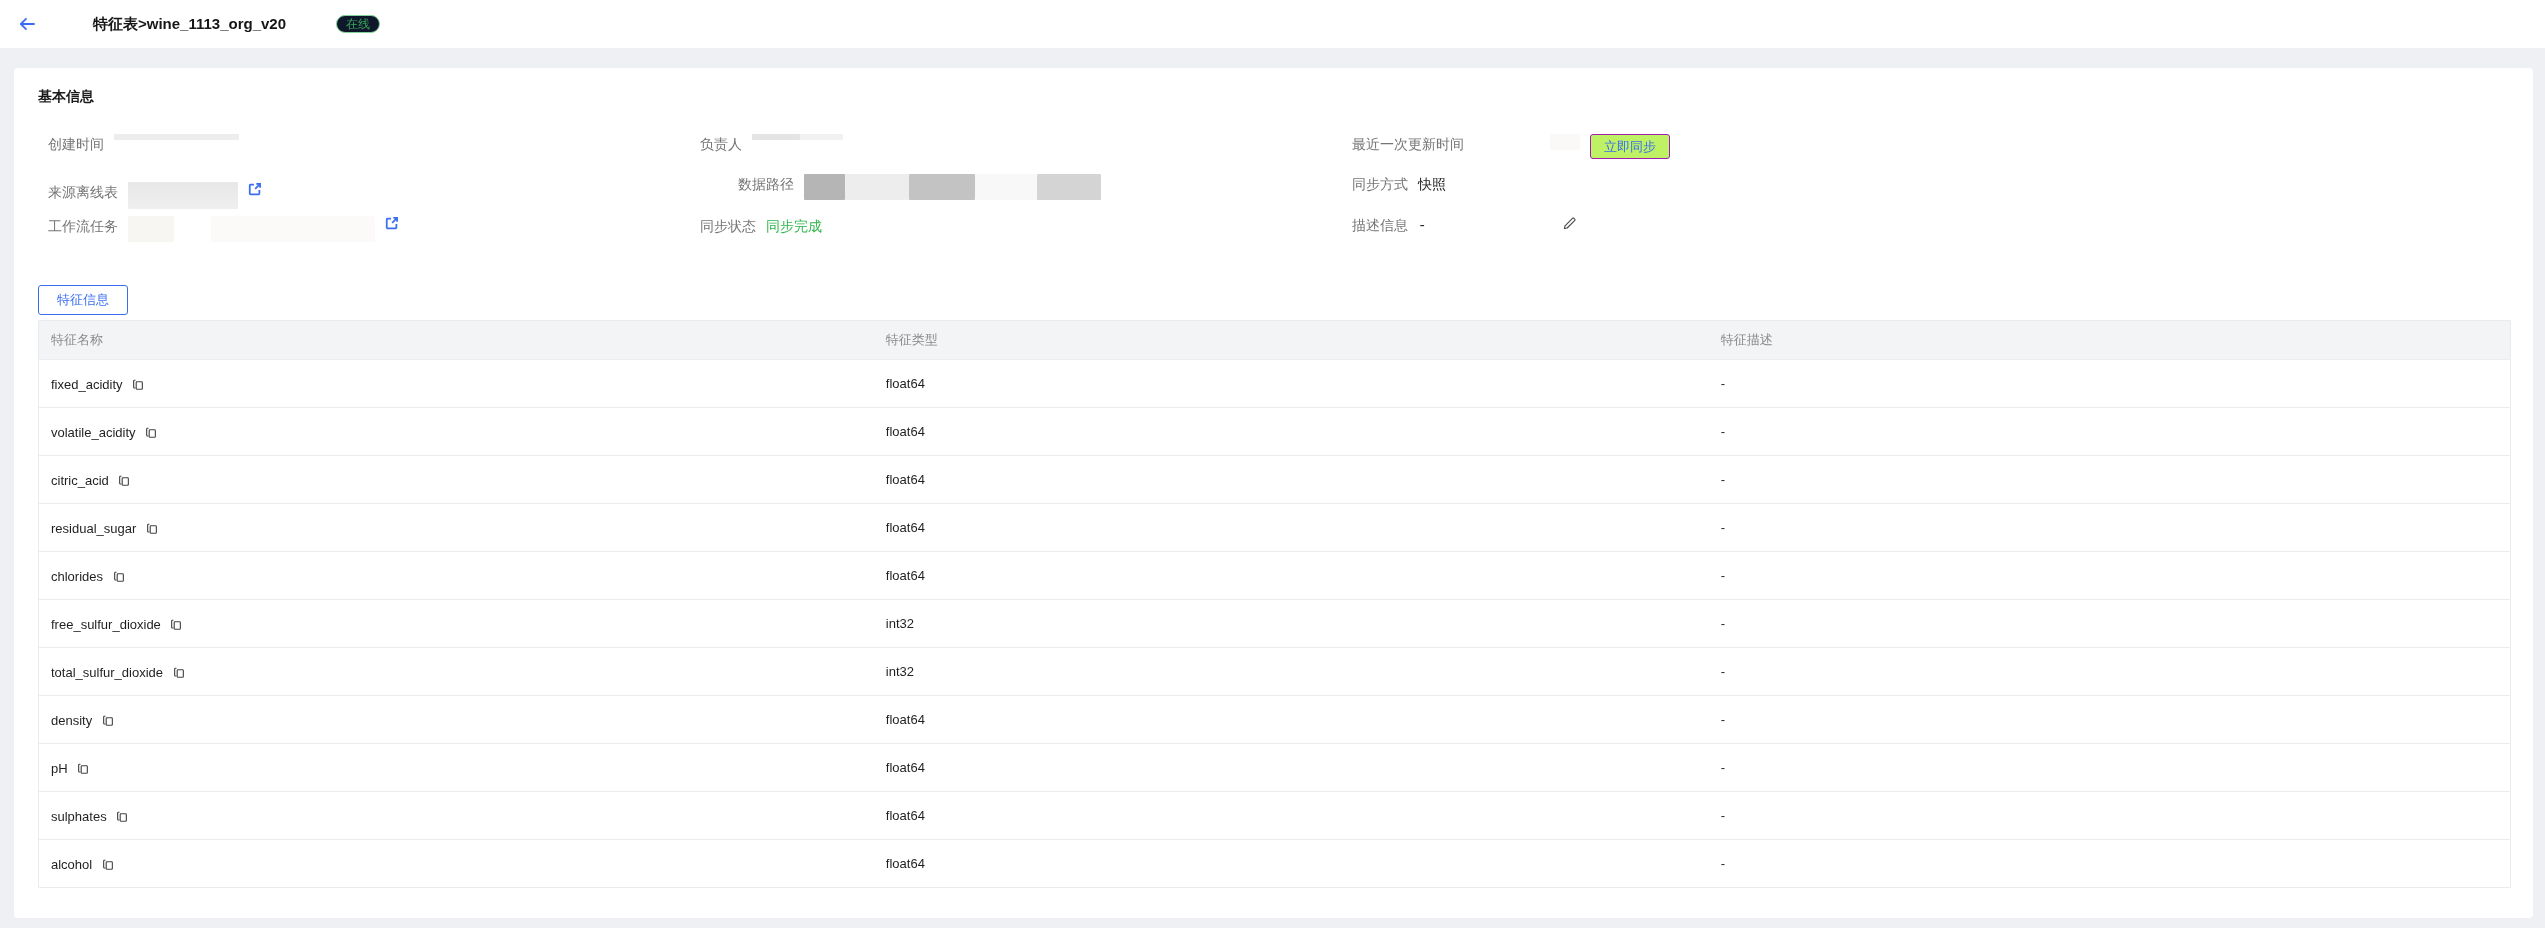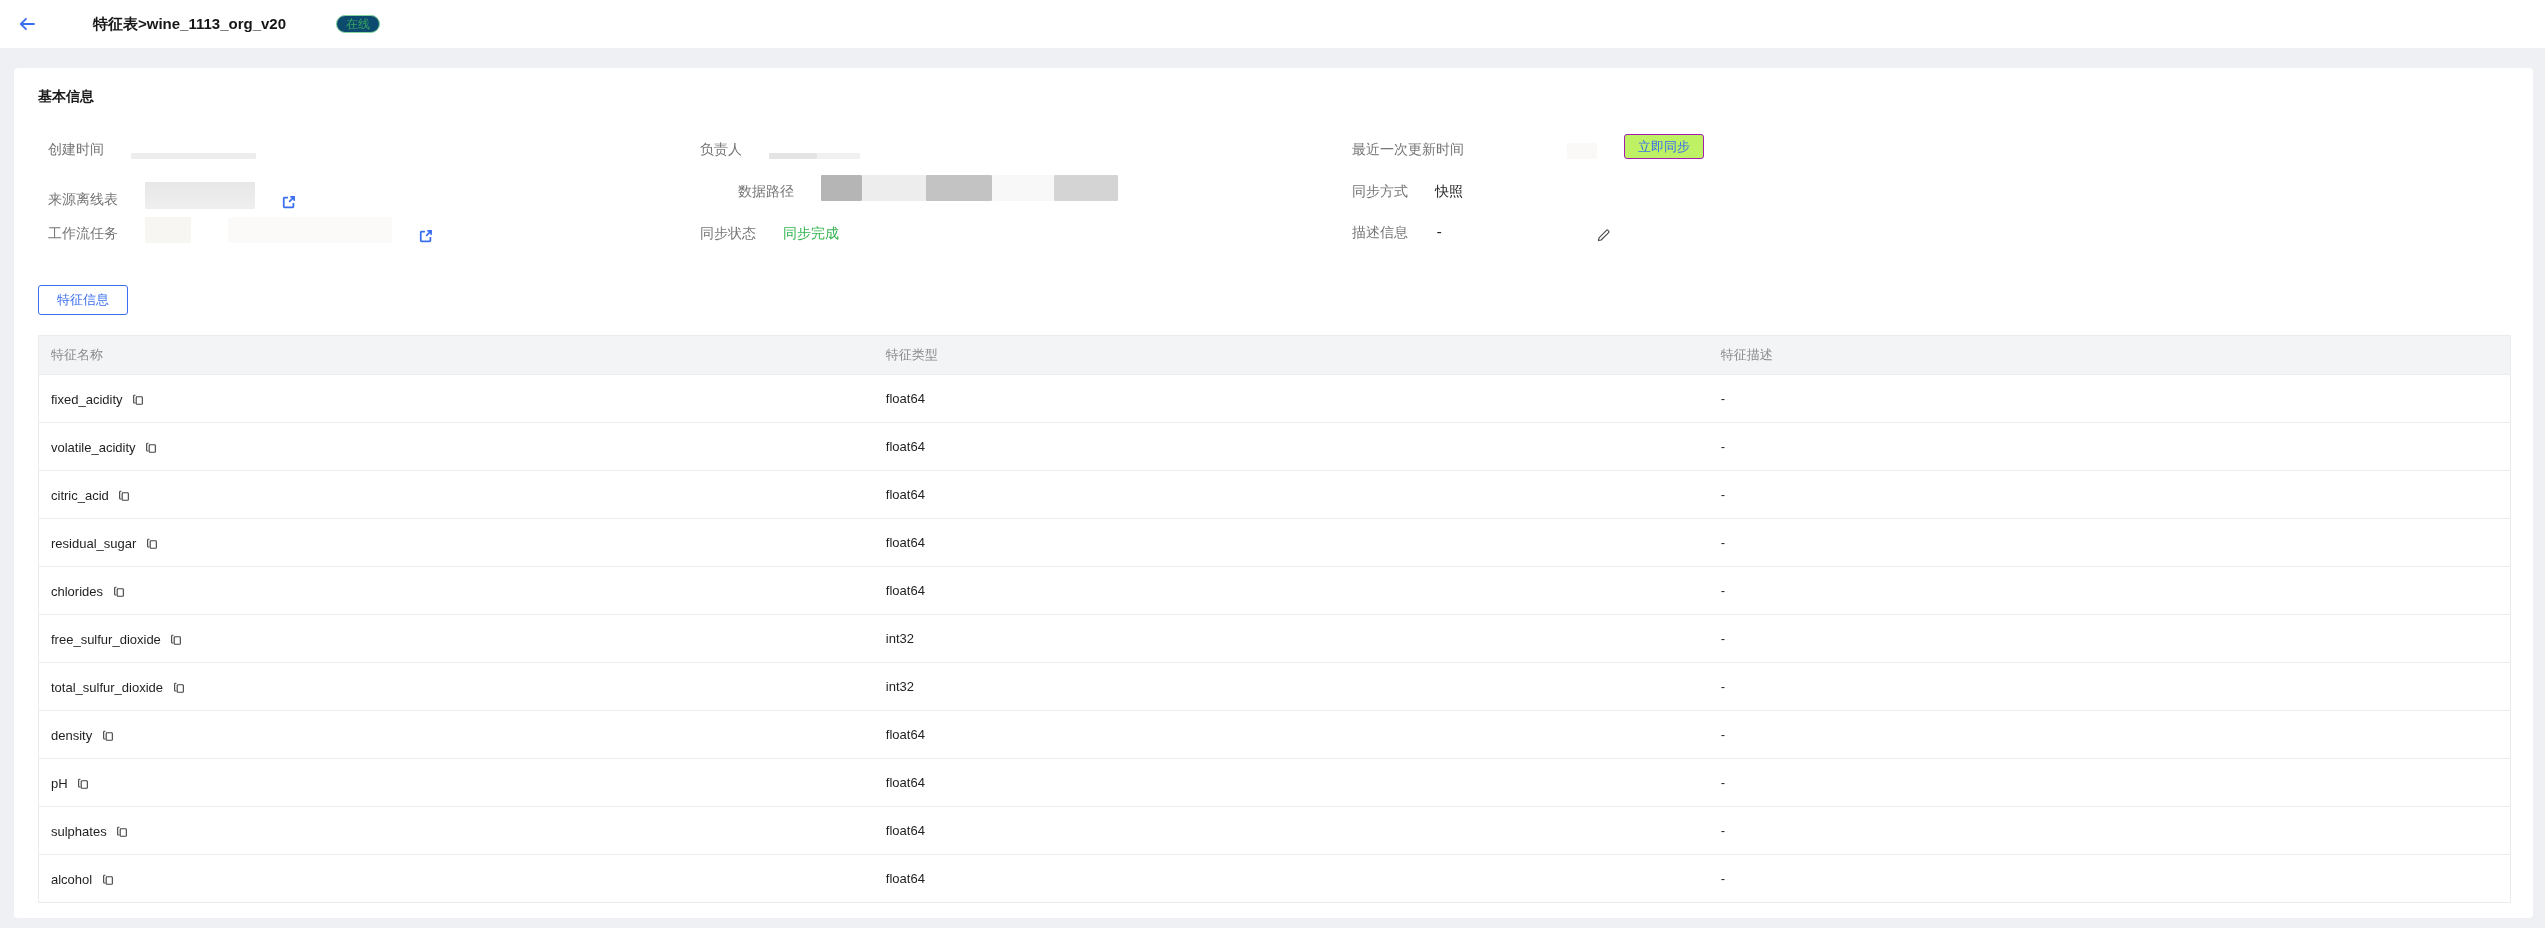--- a/index.html
+++ b/index.html
@@ -8,50 +8,50 @@
     background:#eef0f4;
     font-family:"Liberation Sans", sans-serif;
     -webkit-font-smoothing:antialiased;
   }
   
   .topbar{height:48px;background:#ffffff;display:flex;align-items:center;gap:32px;}
   .back-btn{margin-left:17px;width:20px;height:20px;display:flex;align-items:center;justify-content:center;cursor:pointer;}
   .page-title{margin-left:24px;font-size:15px;font-weight:bold;color:#161616;letter-spacing:0;}
   .badge{
     margin-left:18px;font-size:12px;line-height:14px;color:#3aa85c;
-    background:#0c4a6e;border:1px solid #83d39c;border-radius:9px;
+    background:#0f172a;border:1px solid #83d39c;border-radius:9px;
     padding:1px 9px;
   }
   
   .card{
     position:absolute;left:14px;top:68px;width:2519px;height:850px;
     background:#ffffff;border-radius:4px;
   }
   .section-title{position:absolute;left:24px;top:20px;font-size:14px;font-weight:bold;color:#1b1b1b;}
   
-  .field{position:absolute;display:flex;align-items:flex-end;gap:27px;}
+  .field{position:absolute;display:flex;align-items:flex-start;gap:10px;}
   .field .label{font-size:14px;color:#757575;white-space:nowrap;line-height:20px;}
   .field .value{font-size:14px;color:#262626;white-space:nowrap;line-height:20px;}
   .field .value.green{color:#32b44e;}
   .redact{display:inline-block;border-radius:1px;}
   .blockstrip{display:flex;align-items:center;}
   .link-icon{width:14px;height:14px;display:inline-flex;cursor:pointer;}
   .pencil-icon{width:15px;height:15px;display:inline-flex;cursor:pointer;margin-left:126px;}
   .sync-btn{
     height:25px;padding:0 13px;background:#bef264;border:1px solid #a21caf;border-radius:3px;
     color:#3a6ef0;font-size:13px;font-family:"Liberation Sans",sans-serif;cursor:pointer;line-height:23px;
   }
   
   .tab-btn{
     position:absolute;left:24px;top:217px;width:90px;height:30px;
     background:#fff;border:1px solid #3a6ef0;border-radius:3px;color:#3a6ef0;
     font-size:13px;font-family:"Liberation Sans",sans-serif;cursor:pointer;
   }
   
-  .ftable-wrap{position:absolute;left:24px;top:267px;width:2471px;border:1px solid #e9ebee;border-radius:1px;}
+  .ftable-wrap{position:absolute;left:24px;top:252px;width:2471px;border:1px solid #e9ebee;border-radius:1px;}
   table.ftable{width:100%;border-collapse:collapse;table-layout:fixed;}
   .ftable thead th{
     height:38px;background:#f3f4f6;text-align:left;font-weight:normal;
     font-size:13px;color:#8a8a8a;padding:0 0 0 12px;
   }
   .ftable tbody td{
     height:47px;border-top:1px solid #ebedf0;font-size:13px;color:#1f1f1f;
     padding:0 0 0 12px;background:#fff;
   }
   .fname{display:inline-block;vertical-align:middle;}

